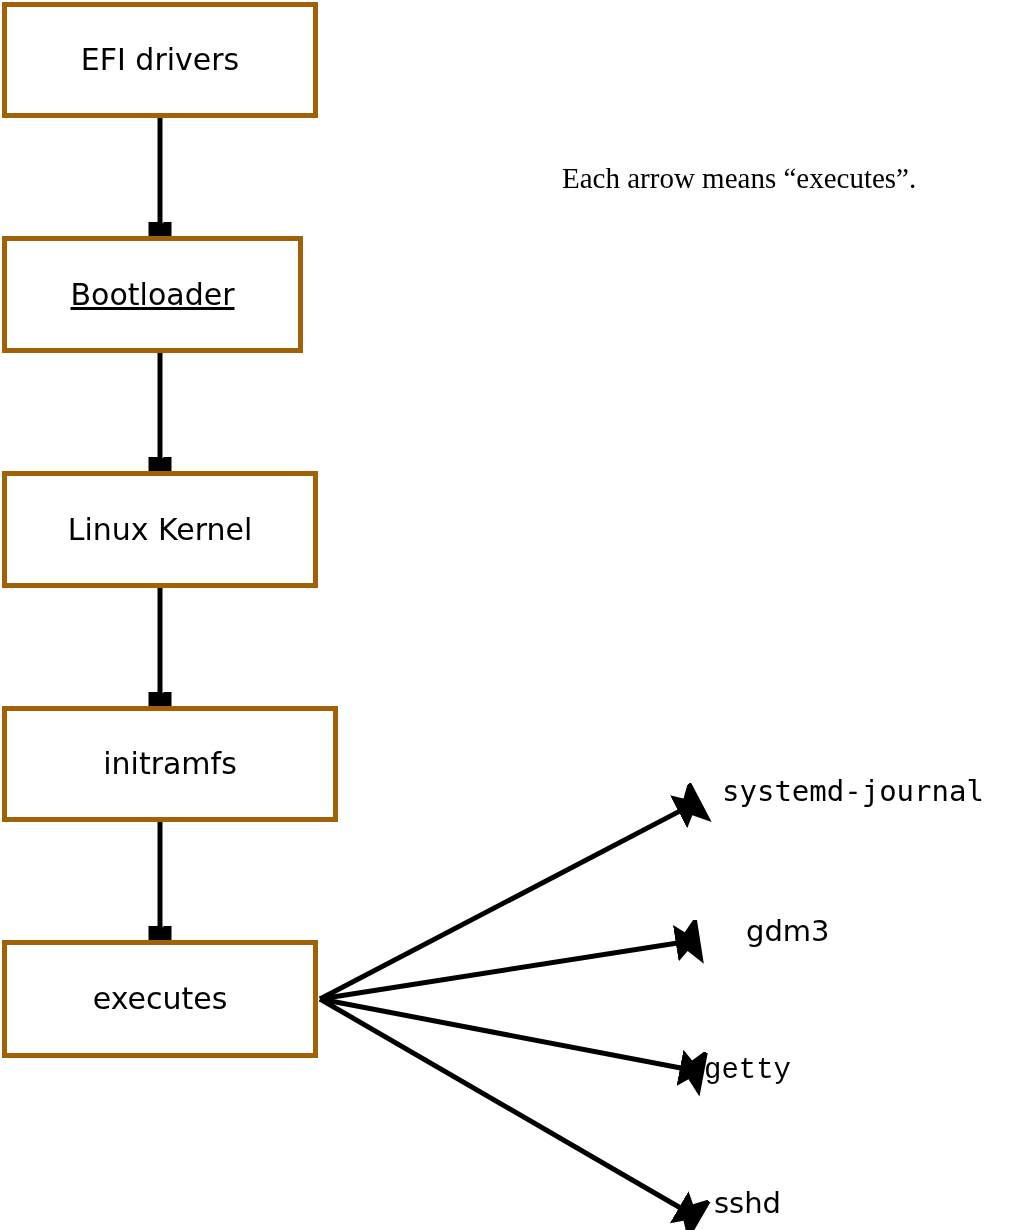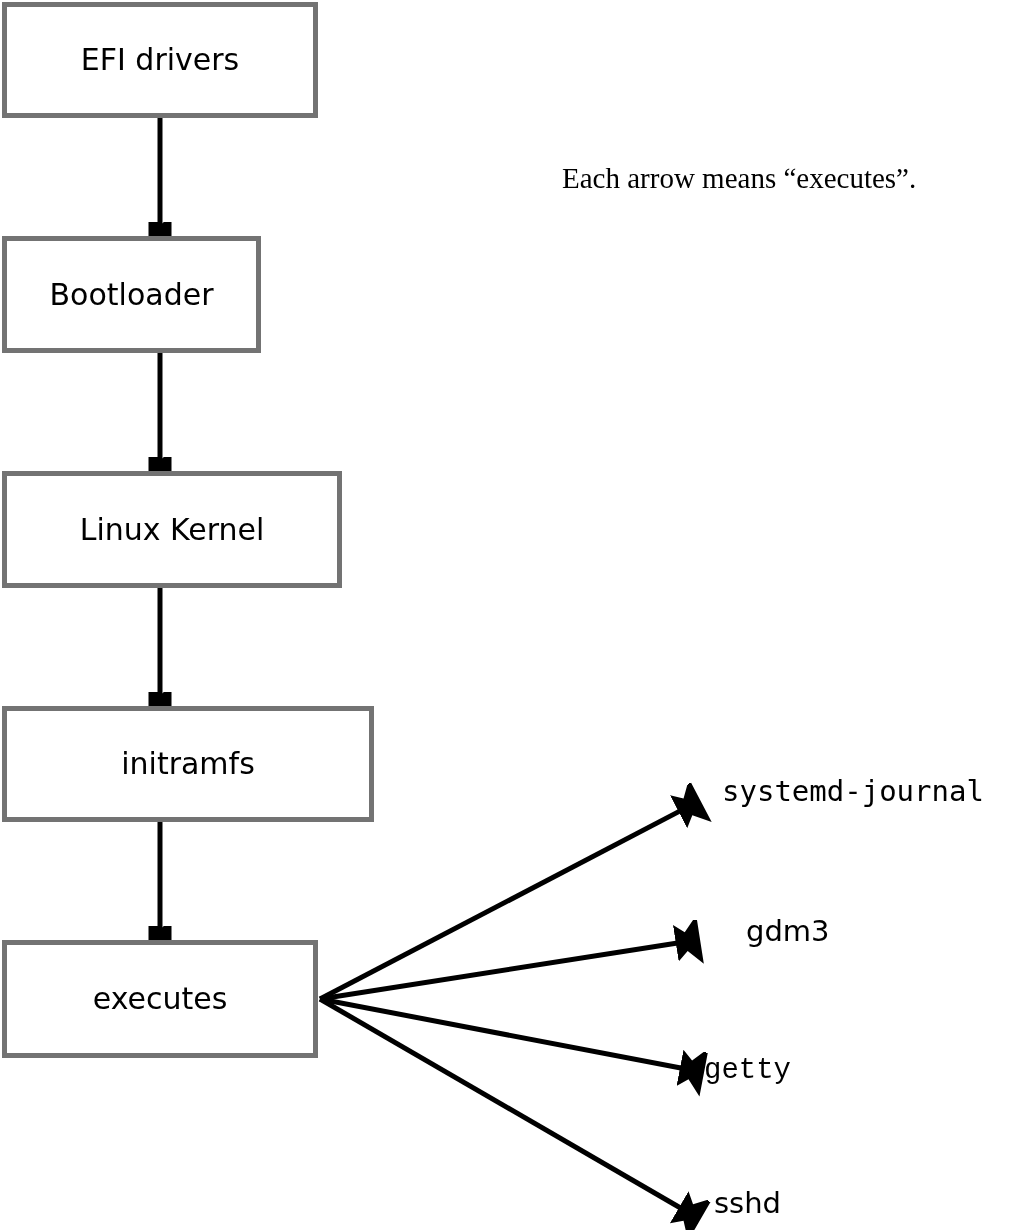--- a/index.html
+++ b/index.html
@@ -15,21 +15,21 @@
     position: relative;
     width: 1023px;
     height: 1230px;
     background: #ffffff;
     overflow: hidden;
   }
   .stage-box {
     position: absolute;
     box-sizing: border-box;
     background: #ffffff;
-    border: 5px solid #737373;
+    border: 5px solid #a16207;
     display: flex;
     align-items: center;
     justify-content: center;
   }
   .stage-label {
     font-family: "DejaVu Sans", sans-serif;
     font-size: 30px;
     line-height: 1;
     color: #000000;
     white-space: nowrap;
@@ -90,29 +90,29 @@
         <line x1="320" y1="999" x2="687.1927923187852" y2="941.4763249631146" stroke="#000000" stroke-width="5" marker-end="url(#fanhead)"></line>
         <line x1="320" y1="999" x2="691.2847195092455" y2="1069.9950109655922" stroke="#000000" stroke-width="5" marker-end="url(#fanhead)"></line>
         <line x1="320" y1="999" x2="689.1573054437531" y2="1212.976297150165" stroke="#000000" stroke-width="5" marker-end="url(#fanhead)"></line>
       </g>
   </svg>
 
   <div class="stage-box" style="left: 2px; top: 2px; width: 316px; height: 116px;">
     <span class="stage-label">EFI drivers</span>
   </div>
 
-  <div class="stage-box" style="left: 2px; top: 236px; width: 259px; height: 117px;">
+  <div class="stage-box" style="left: 2px; top: 236px; width: 301px; height: 117px; text-decoration: underline;">
     <span class="stage-label">Bootloader</span>
   </div>
 
-  <div class="stage-box" style="left: 2px; top: 471px; width: 340px; height: 117px;">
+  <div class="stage-box" style="left: 2px; top: 471px; width: 316px; height: 117px;">
     <span class="stage-label">Linux Kernel</span>
   </div>
 
-  <div class="stage-box" style="left: 2px; top: 706px; width: 372px; height: 116px; justify-content: center;">
+  <div class="stage-box" style="left: 2px; top: 706px; width: 336px; height: 116px; justify-content: center;">
     <span class="stage-label">initramfs</span>
   </div>
 
   <div class="stage-box" style="left: 2px; top: 940px; width: 316px; height: 118px;">
     <span class="stage-label">executes</span>
   </div>
 
   <div class="caption" id="caption-el" style="left: 562px; top: 164px;">Each arrow means “executes”.</div>
 
   <div class="service-label mono" style="left: 722px; top: 777px;">systemd-journal</div>

